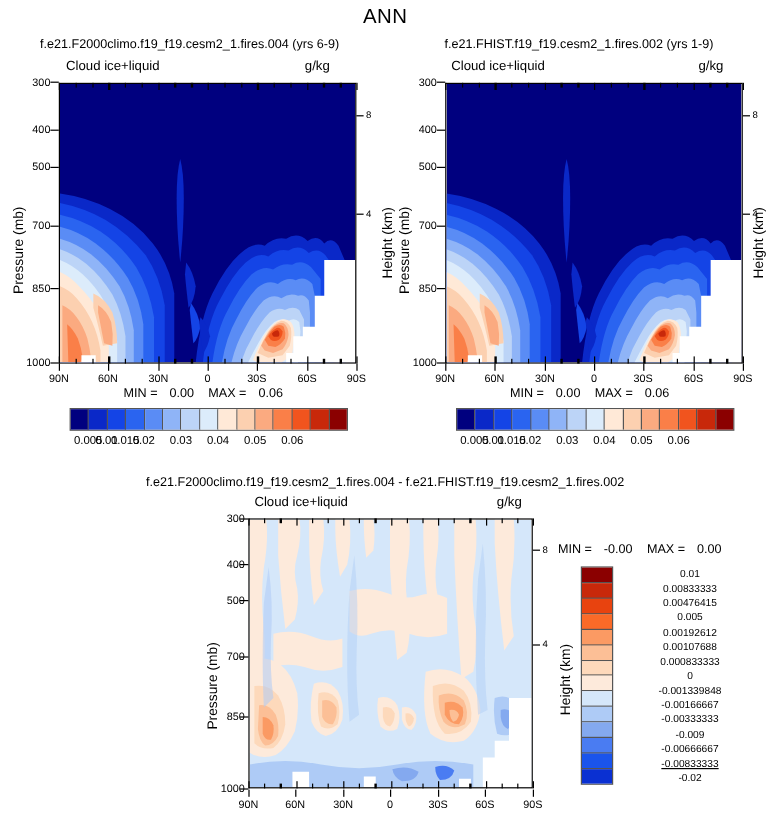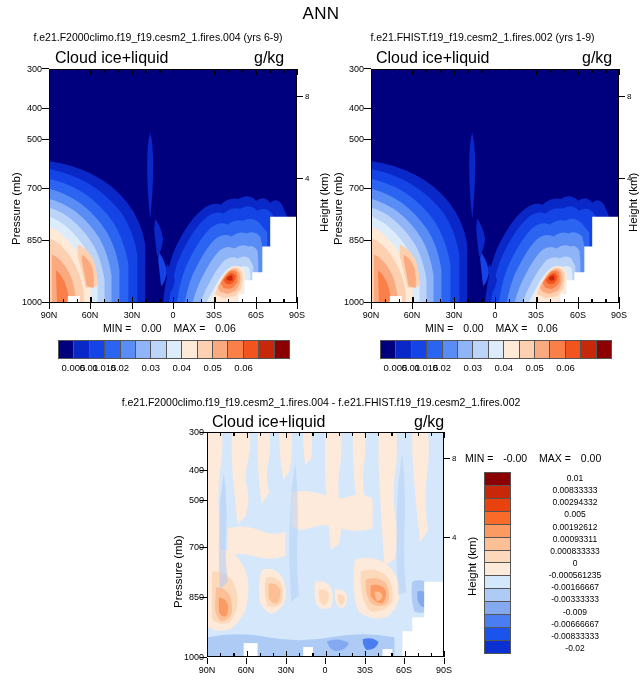--- a/index.html
+++ b/index.html
@@ -6,21 +6,21 @@
   body{width:642px;height:683px;position:relative;
        font-family:"Liberation Sans","DejaVu Sans",sans-serif;
        color:#000;overflow:hidden;-webkit-font-smoothing:antialiased;}
 
   .abs{position:absolute;}
 
   #main-title{left:0;top:4px;width:642px;text-align:center;
               font-size:17px;letter-spacing:.3px;}
 
   .panel-title{font-size:10.5px;white-space:nowrap;text-align:center;}
-  .overlabel{font-size:16px;white-space:nowrap;}
+  .overlabel{font-size:11px;white-space:nowrap;}
 
   .plotbox{position:absolute;border:1.4px solid #000;box-sizing:border-box;
            overflow:hidden;background:#ffffff;}
   .field{position:absolute;left:0;top:0;width:100%;height:100%;}
   .field svg{display:block;width:100%;height:100%;}
 
   .ytick-lab{position:absolute;font-size:9px;text-align:right;
              transform:translateY(-50%);white-space:nowrap;}
   .xtick-lab{position:absolute;font-size:9px;text-align:center;
              transform:translateX(-50%);white-space:nowrap;}
@@ -486,32 +486,32 @@
     <div class="sw" style="background: rgb(213, 231, 250);"></div>
     <div class="sw" style="background: rgb(174, 203, 246);"></div>
     <div class="sw" style="background: rgb(132, 169, 239);"></div>
     <div class="sw" style="background: rgb(74, 124, 242);"></div>
     <div class="sw" style="background: rgb(26, 84, 236);"></div>
     <div class="sw" style="background: rgb(10, 48, 210);"></div>
   </div>
 <div id="vcbarlabs-diff">
     <div class="vcbar-lab" style="left: 519px; top: 478.067px; width: 112px;">0.01</div>
     <div class="vcbar-lab" style="left: 519px; top: 490.2px; width: 112px;">0.00833333</div>
-    <div class="vcbar-lab" style="left: 519px; top: 502.333px; width: 112px;">0.00294332</div>
+    <div class="vcbar-lab" style="left: 519px; top: 502.333px; width: 112px;">0.00476415</div>
     <div class="vcbar-lab" style="left: 519px; top: 514.467px; width: 112px;">0.005</div>
     <div class="vcbar-lab" style="left: 519px; top: 526.6px; width: 112px;">0.00192612</div>
-    <div class="vcbar-lab" style="left: 519px; top: 538.733px; width: 112px;">0.00093311</div>
+    <div class="vcbar-lab" style="left: 519px; top: 538.733px; width: 112px;">0.00107688</div>
     <div class="vcbar-lab" style="left: 519px; top: 550.867px; width: 112px;">0.000833333</div>
     <div class="vcbar-lab" style="left: 519px; top: 563px; width: 112px;">0</div>
-    <div class="vcbar-lab" style="left: 519px; top: 575.133px; width: 112px;">-0.000561235</div>
+    <div class="vcbar-lab" style="left: 519px; top: 575.133px; width: 112px;">-0.001339848</div>
     <div class="vcbar-lab" style="left: 519px; top: 587.267px; width: 112px;">-0.00166667</div>
     <div class="vcbar-lab" style="left: 519px; top: 599.4px; width: 112px;">-0.00333333</div>
     <div class="vcbar-lab" style="left: 519px; top: 611.533px; width: 112px;">-0.009</div>
     <div class="vcbar-lab" style="left: 519px; top: 623.667px; width: 112px;">-0.00666667</div>
-    <div class="vcbar-lab" style="left: 519px; top: 635.8px; width: 112px;">-0.00833333</div>
+    <div class="vcbar-lab" style="left: 519px; top: 635.8px; width: 112px; text-decoration: underline;">-0.00833333</div>
     <div class="vcbar-lab" style="left: 519px; top: 647.933px; width: 112px;">-0.02</div>
   </div>
 
 <div class="tick v abs" style="left: 62.7778px; height: 4px; top: 68.5px;"></div>
 <div class="tick v abs" style="left: 62.7778px; height: 4px; top: 298.5px;"></div>
 <div class="tick v abs" style="left: 76.5556px; height: 4px; top: 68.5px;"></div>
 <div class="tick v abs" style="left: 76.5556px; height: 4px; top: 298.5px;"></div>
 <div class="tick v abs" style="left: 104.111px; height: 4px; top: 68.5px;"></div>
 <div class="tick v abs" style="left: 104.111px; height: 4px; top: 298.5px;"></div>
 <div class="tick v abs" style="left: 117.889px; height: 4px; top: 68.5px;"></div>

